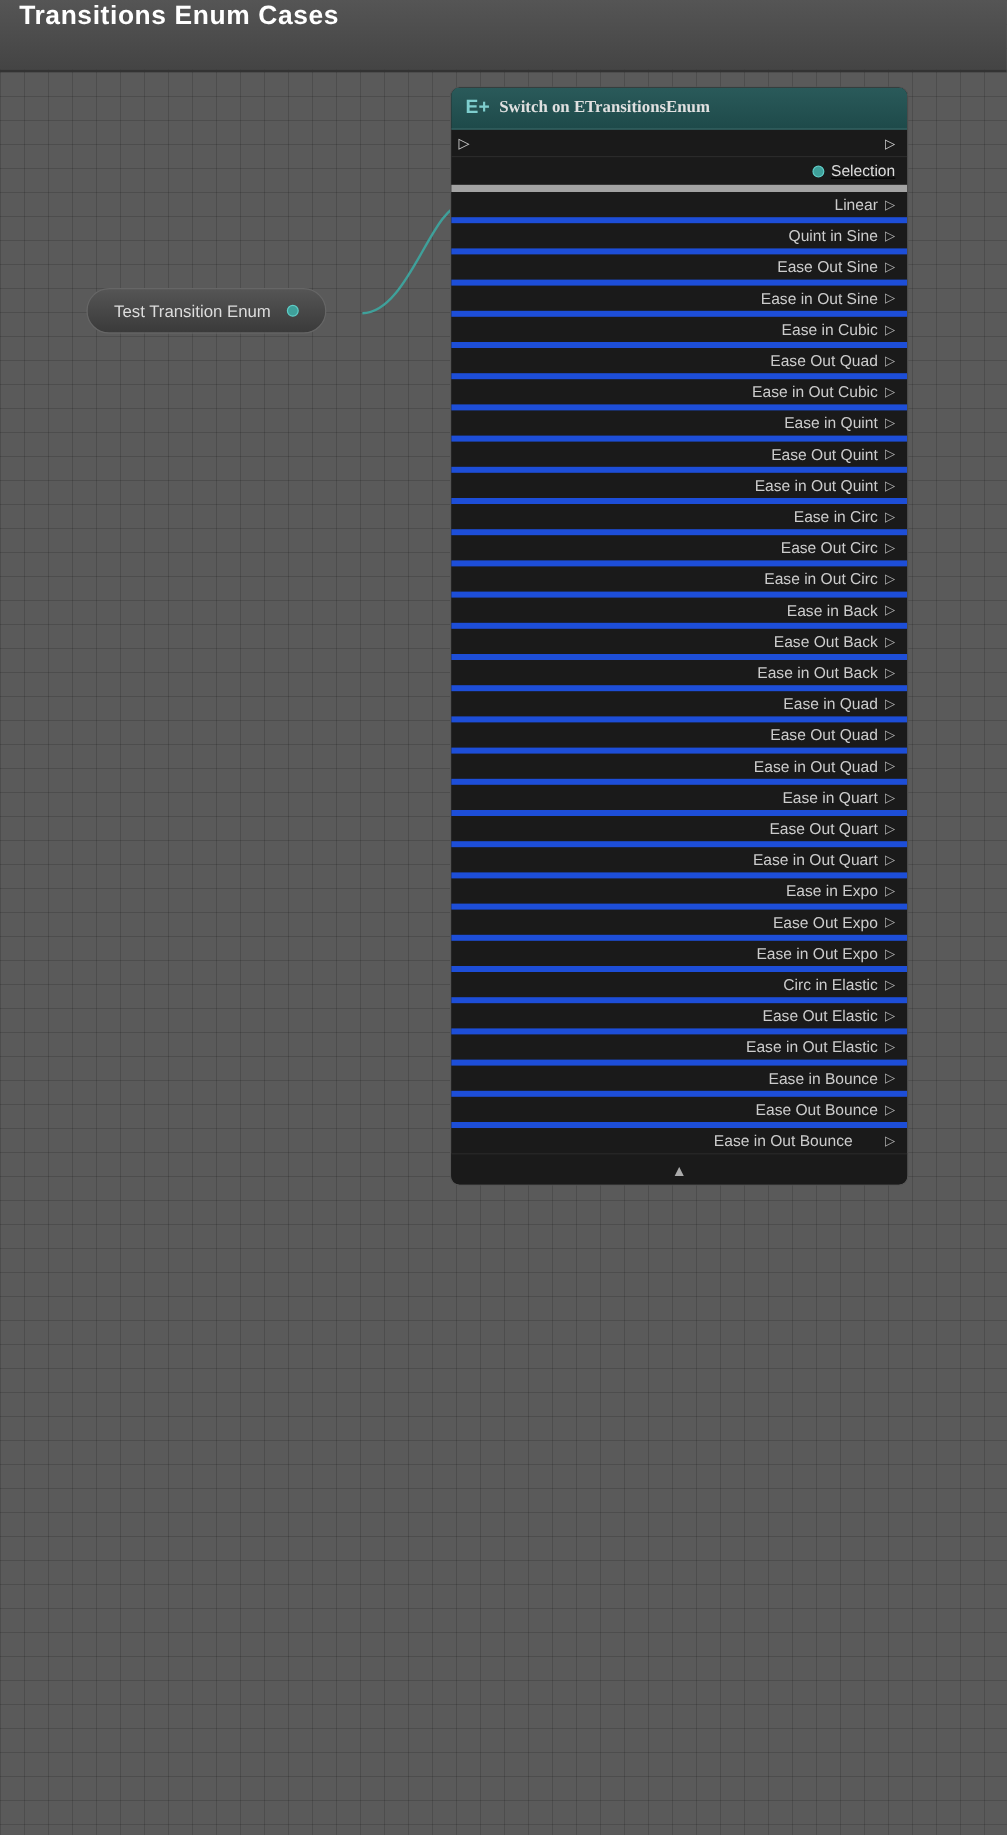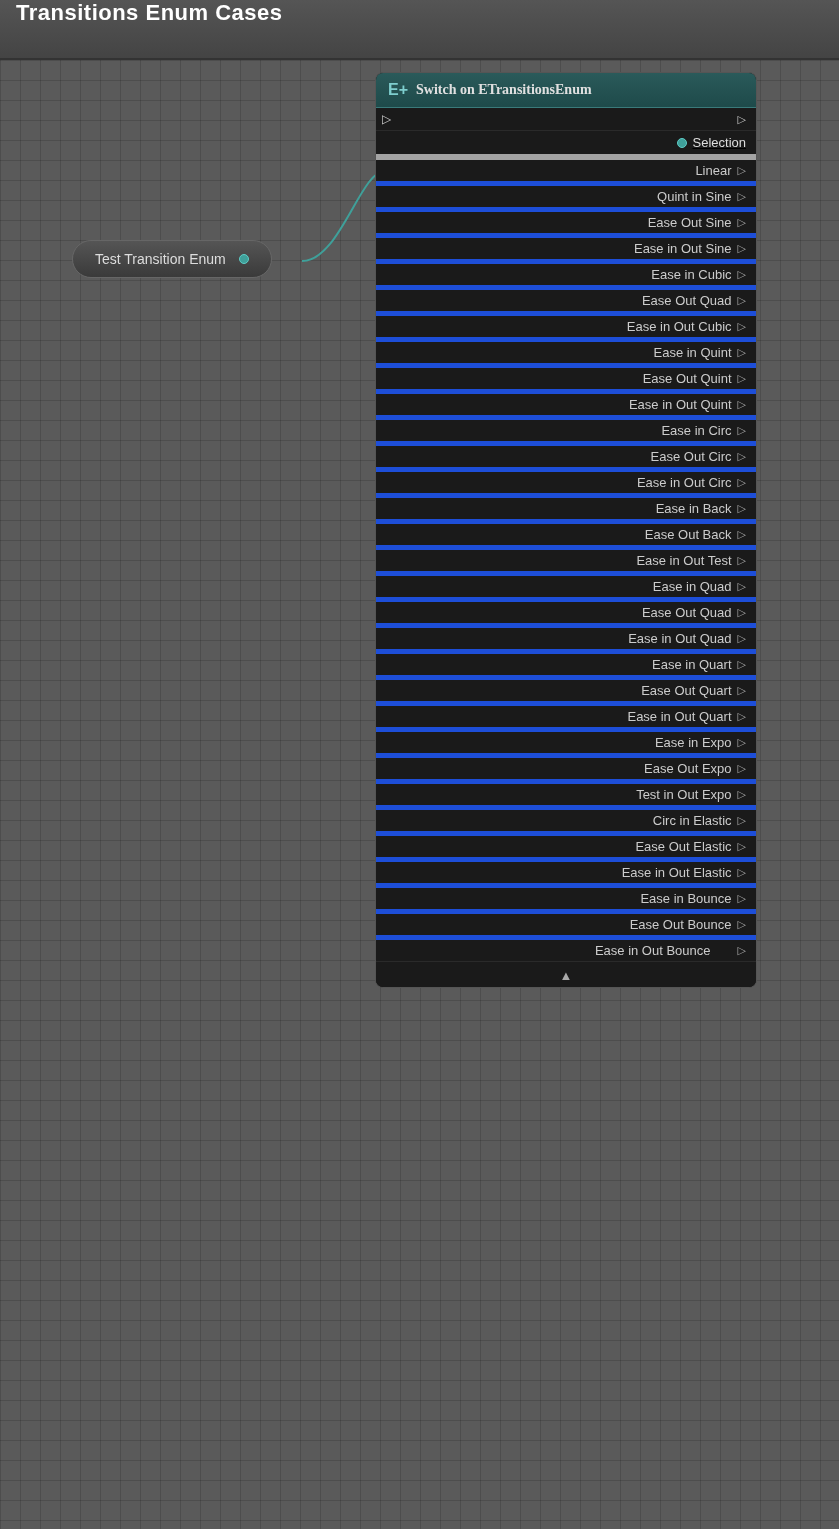--- a/index.html
+++ b/index.html
@@ -270,21 +270,21 @@
     </div>
       <div class="enum-row">
       <span class="enum-label">Ease in Back</span>
       <span class="exec-pin-right">▷</span>
     </div>
       <div class="enum-row">
       <span class="enum-label">Ease Out Back</span>
       <span class="exec-pin-right">▷</span>
     </div>
       <div class="enum-row">
-      <span class="enum-label">Ease in Out Test</span>
+      <span class="enum-label">Ease in Out Back</span>
       <span class="exec-pin-right">▷</span>
     </div>
       <div class="enum-row">
       <span class="enum-label">Ease in Quad</span>
       <span class="exec-pin-right">▷</span>
     </div>
       <div class="enum-row">
       <span class="enum-label">Ease Out Quad</span>
       <span class="exec-pin-right">▷</span>
     </div>
@@ -306,21 +306,21 @@
     </div>
       <div class="enum-row">
       <span class="enum-label">Ease in Expo</span>
       <span class="exec-pin-right">▷</span>
     </div>
       <div class="enum-row">
       <span class="enum-label">Ease Out Expo</span>
       <span class="exec-pin-right">▷</span>
     </div>
       <div class="enum-row">
-      <span class="enum-label">Test in Out Expo</span>
+      <span class="enum-label">Ease in Out Expo</span>
       <span class="exec-pin-right">▷</span>
     </div>
       <div class="enum-row">
       <span class="enum-label">Circ in Elastic</span>
       <span class="exec-pin-right">▷</span>
     </div>
       <div class="enum-row">
       <span class="enum-label">Ease Out Elastic</span>
       <span class="exec-pin-right">▷</span>
     </div>

